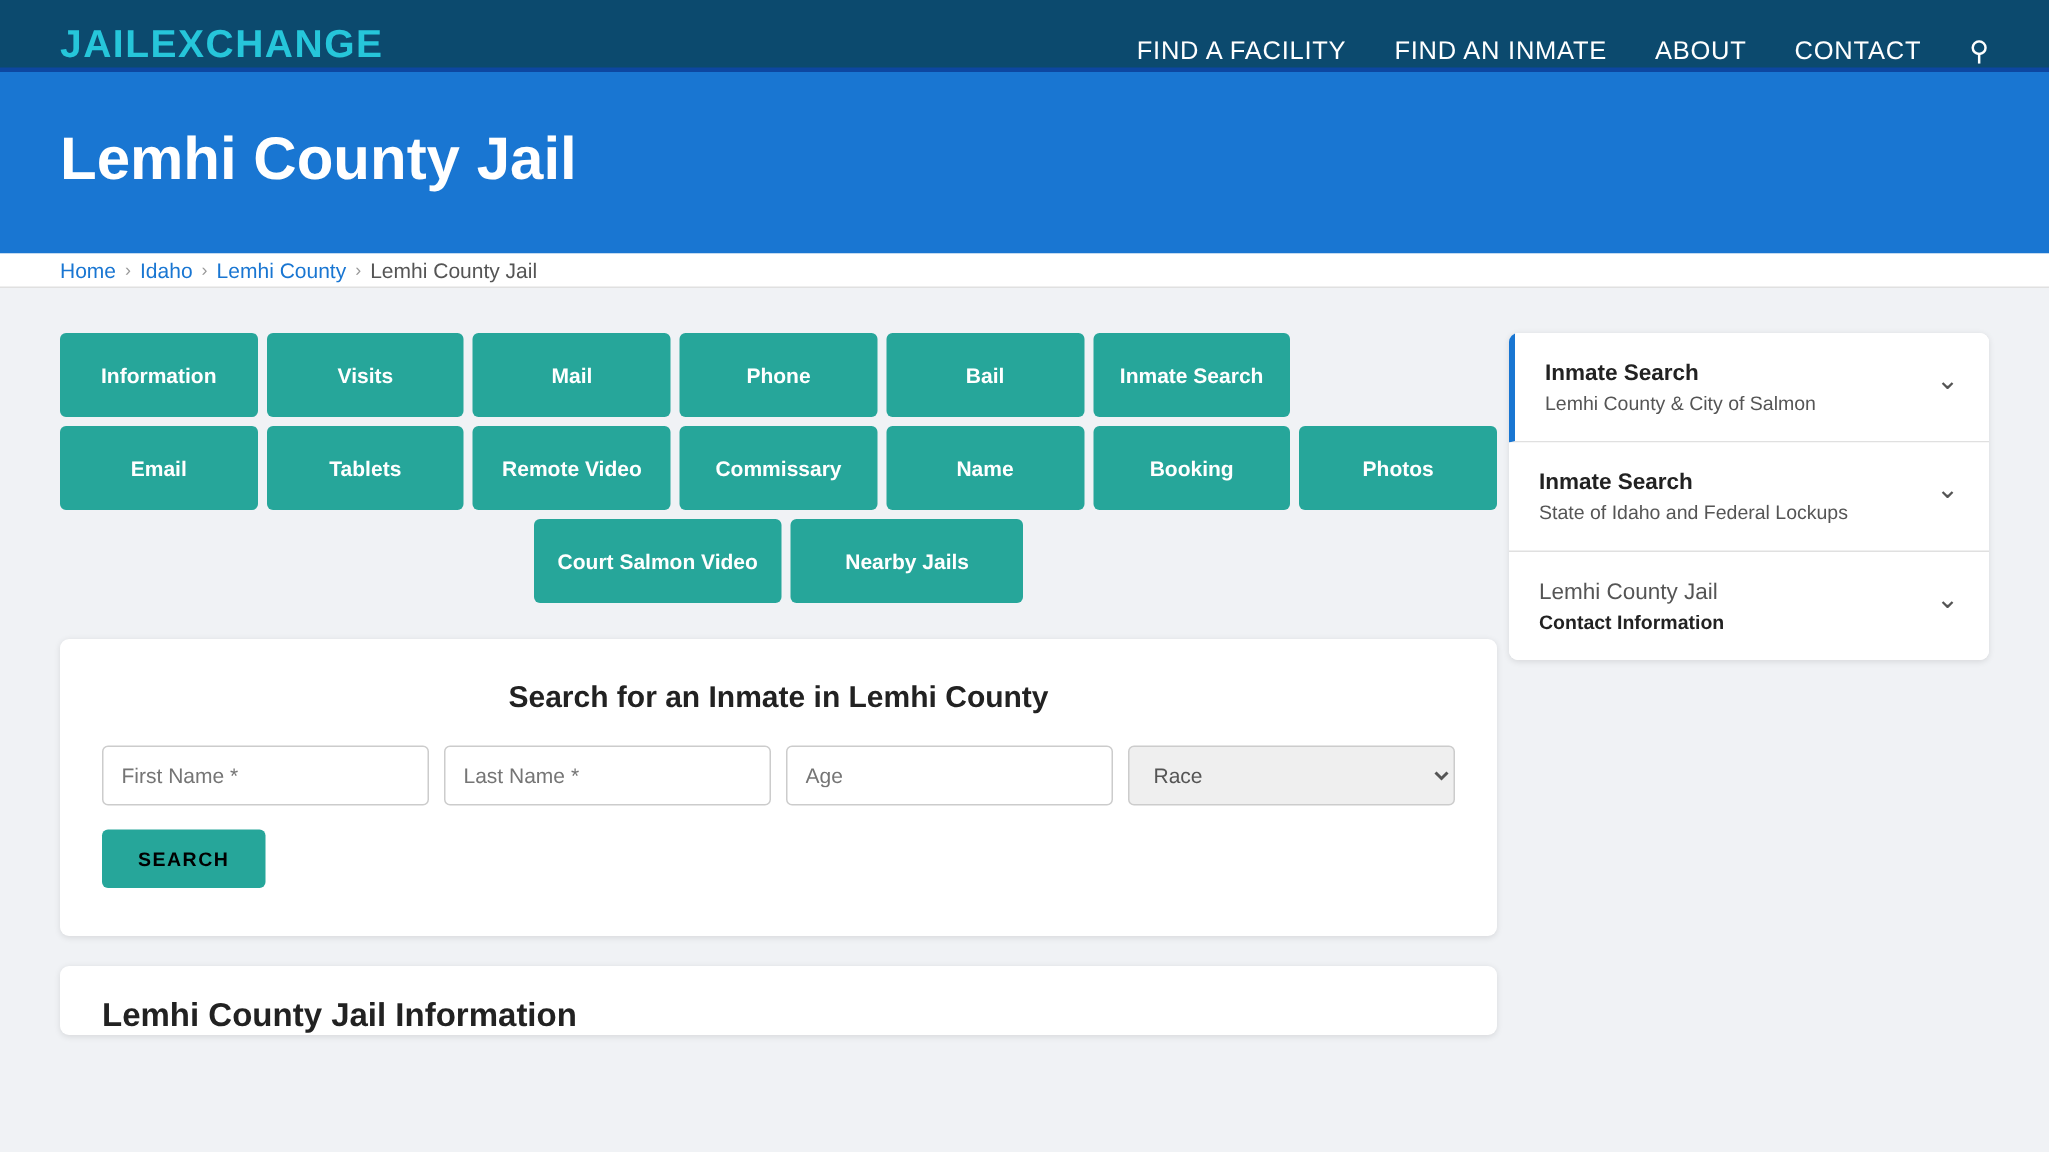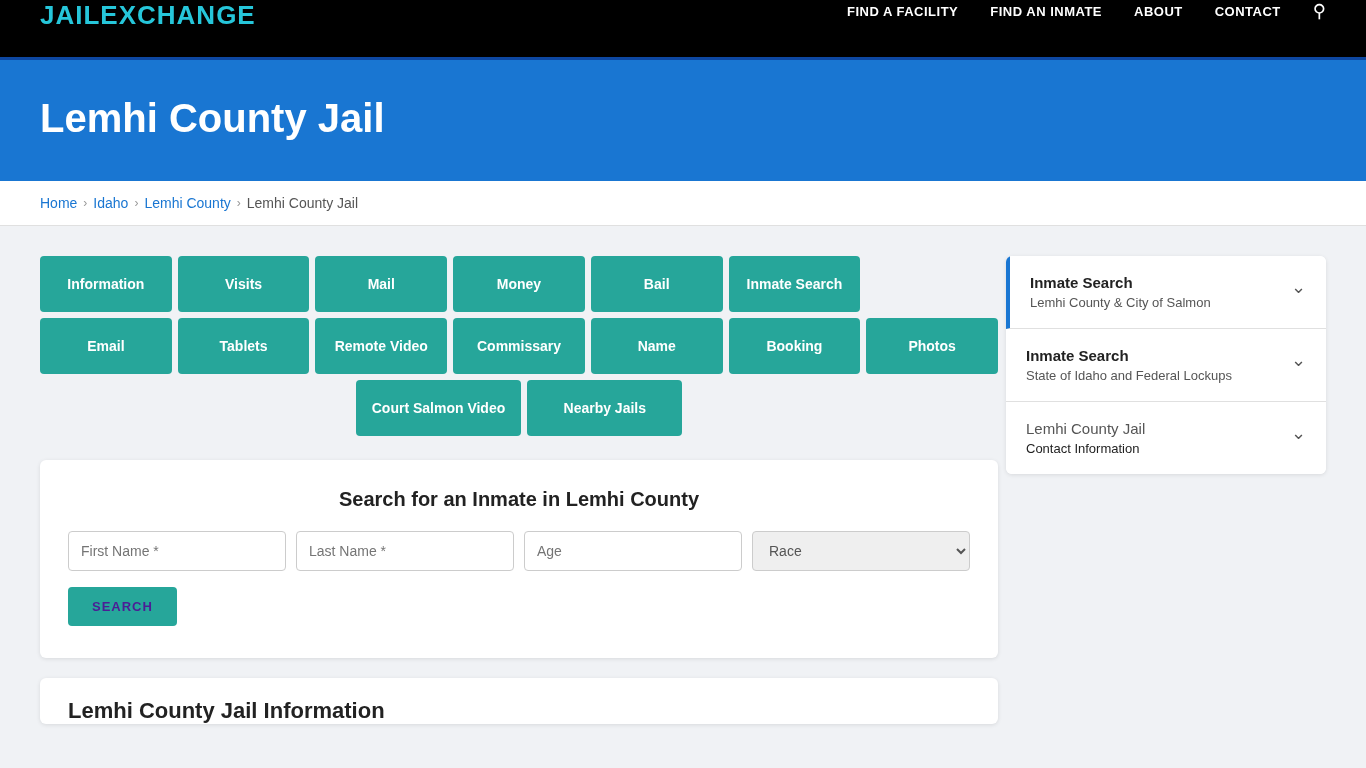--- a/index.html
+++ b/index.html
@@ -1,44 +1,44 @@
 <!DOCTYPE html>
 <html><head>
   <meta charset="utf-8">
   <style>
     * { margin: 0; padding: 0; box-sizing: border-box; }
     body { font-family: Arial, sans-serif; background: #f0f2f5; color: #333; }
 
     
     nav {
-      background: #000000;
-      display: flex;
-      align-items: flex-start;
+      background: #0c4a6e;
+      display: flex;
+      align-items: flex-end;
       justify-content: space-between;
       padding: 0 40px;
-      height: 60px;
+      height: 48px;
       border-bottom: 3px solid #0d47a1;
     }
     .nav-logo {
       font-size: 26px;
       font-weight: 900;
       color: #fff;
       letter-spacing: 1px;
     }
     .nav-logo span { color: #26c6da; }
     .nav-links {
       display: flex;
       align-items: center;
       gap: 32px;
     }
     .nav-link {
       color: #fff;
       text-decoration: none;
-      font-size: 13px;
-      font-weight: 700;
+      font-size: 17px;
+      font-weight: 400;
       letter-spacing: 0.5px;
       cursor: pointer;
     }
     .nav-search-icon {
       color: #fff;
       font-size: 18px;
       cursor: pointer;
     }
 
     
@@ -48,21 +48,21 @@
     }
     .hero h1 {
       color: #fff;
       font-size: 40px;
       font-weight: 700;
     }
 
     
     .breadcrumb {
       background: #fff;
-      padding: 14px 40px;
+      padding: 3px 40px;
       display: flex;
       align-items: center;
       gap: 6px;
       font-size: 14px;
       border-bottom: 1px solid #e0e0e0;
     }
     .breadcrumb a {
       color: #1976d2;
       text-decoration: none;
     }
@@ -139,21 +139,21 @@
       flex: 1;
       min-width: 80px;
       padding: 10px 12px;
       border: 1px solid #ccc;
       border-radius: 4px;
       font-size: 14px;
       color: #555;
     }
     .search-btn {
       background: #26a69a;
-      color: #4c1d95;
+      color: #000000;
       border: none;
       padding: 12px 24px;
       font-size: 13px;
       font-weight: 700;
       letter-spacing: 1px;
       border-radius: 4px;
       cursor: pointer;
     }
 
     
@@ -230,21 +230,21 @@
   <span class="current">Lemhi County Jail</span>
 </div>
 
 <div class="main">
   <div class="left-col">
 
     <div class="btn-grid">
       <button class="jail-btn">Information</button>
       <button class="jail-btn">Visits</button>
       <button class="jail-btn">Mail</button>
-      <button class="jail-btn">Money</button>
+      <button class="jail-btn">Phone</button>
       <button class="jail-btn">Bail</button>
       <button class="jail-btn">Inmate Search</button>
     </div>
 
     <div class="btn-grid-row2">
       <button class="jail-btn">Email</button>
       <button class="jail-btn">Tablets</button>
       <button class="jail-btn">Remote Video</button>
       <button class="jail-btn">Commissary</button>
       <button class="jail-btn">Name</button>
@@ -291,20 +291,20 @@
         <div class="sidebar-item-text">
           <h3>Inmate Search</h3>
           <p>State of Idaho and Federal Lockups</p>
         </div>
         <span class="sidebar-chevron">⌄</span>
       </div>
 
       <div class="sidebar-item">
         <div class="sidebar-item-text">
           <h3 style="font-weight:400;color:#555;">Lemhi County Jail</h3>
-          <p style="font-weight:400;color:#222;">Contact Information</p>
+          <p style="font-weight:700;color:#222;">Contact Information</p>
         </div>
         <span class="sidebar-chevron">⌄</span>
       </div>
 
     </div>
   </div>
 </div>
 
 </body></html>

